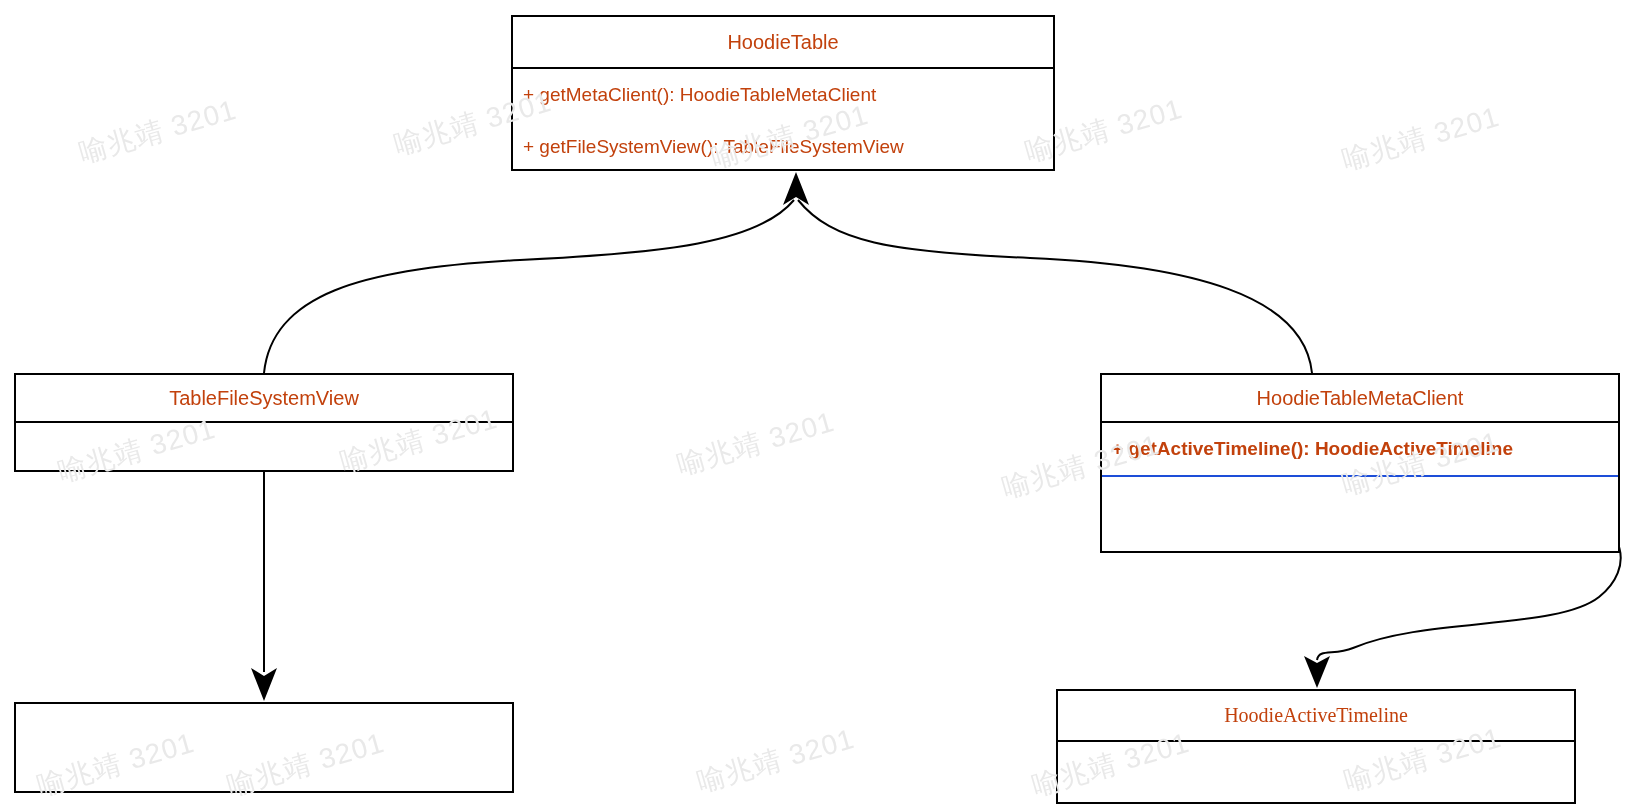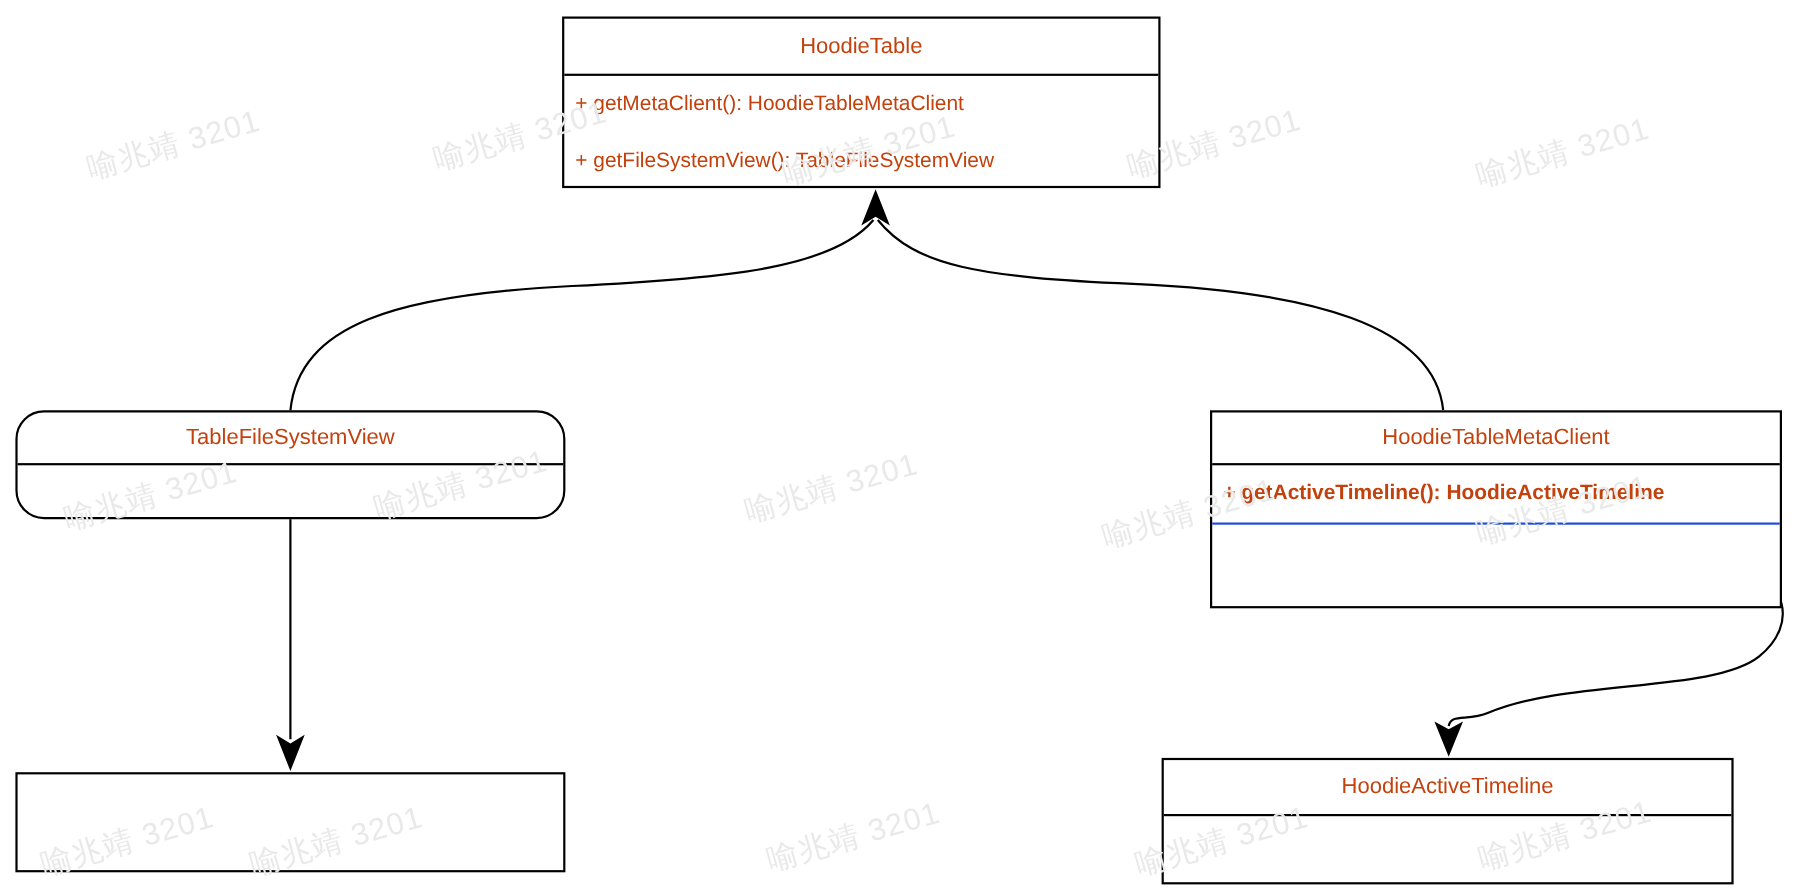--- a/index.html
+++ b/index.html
@@ -79,37 +79,37 @@
   </svg>
 
   <div class="uml" style="left:511px; top:15px; width:544px; height:156px;">
     <div class="title" style="height:50px;">HoodieTable</div>
     <div class="comp">
       <div class="mrow">+ getMetaClient(): HoodieTableMetaClient</div>
       <div class="mrow">+ getFileSystemView(): TableFileSystemView</div>
     </div>
   </div>
 
-  <div class="uml" style="left:14px; top:373px; width:500px; height:99px;border-radius:26px;">
+  <div class="uml" style="left:14px; top:373px; width:500px; height:99px;">
     <div class="title" style="height:46px;">TableFileSystemView</div>
     <div class="comp"></div>
   </div>
 
   <div class="uml" style="left:1056px; top:373px; width:520px; height:180px;margin-left:44px;">
     <div class="title" style="height:46px;">HoodieTableMetaClient</div>
     <div class="comp bordered" style="height:52px;">
       <div class="mrow bold">+ getActiveTimeline(): HoodieActiveTimeline</div>
     </div>
   </div>
 
   <div class="uml" style="left:14px; top:702px; width:500px; height:91px;">
     <div class="comp"></div>
   </div>
 
-  <div class="uml" style="left:1056px; top:689px; width:520px; height:115px;">
+  <div class="uml" style="left:1056px; top:689px; width:520px; height:115px;font-family:Liberation Serif, serif;">
     <div class="title" style="height:49px;">HoodieActiveTimeline</div>
     <div class="comp"></div>
   </div>
 
   <span class="wm" style="left:80px;  top:135px;">喻兆靖 3201</span>
   <span class="wm" style="left:395px; top:127px;">喻兆靖 3201</span>
   <span class="wm" style="left:712px; top:140px;">喻兆靖 3201</span>
   <span class="wm" style="left:1026px;top:134px;">喻兆靖 3201</span>
   <span class="wm" style="left:1343px;top:142px;">喻兆靖 3201</span>
 

